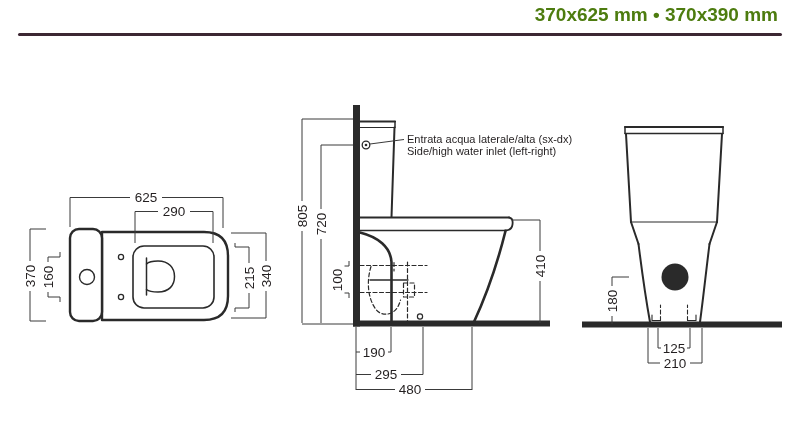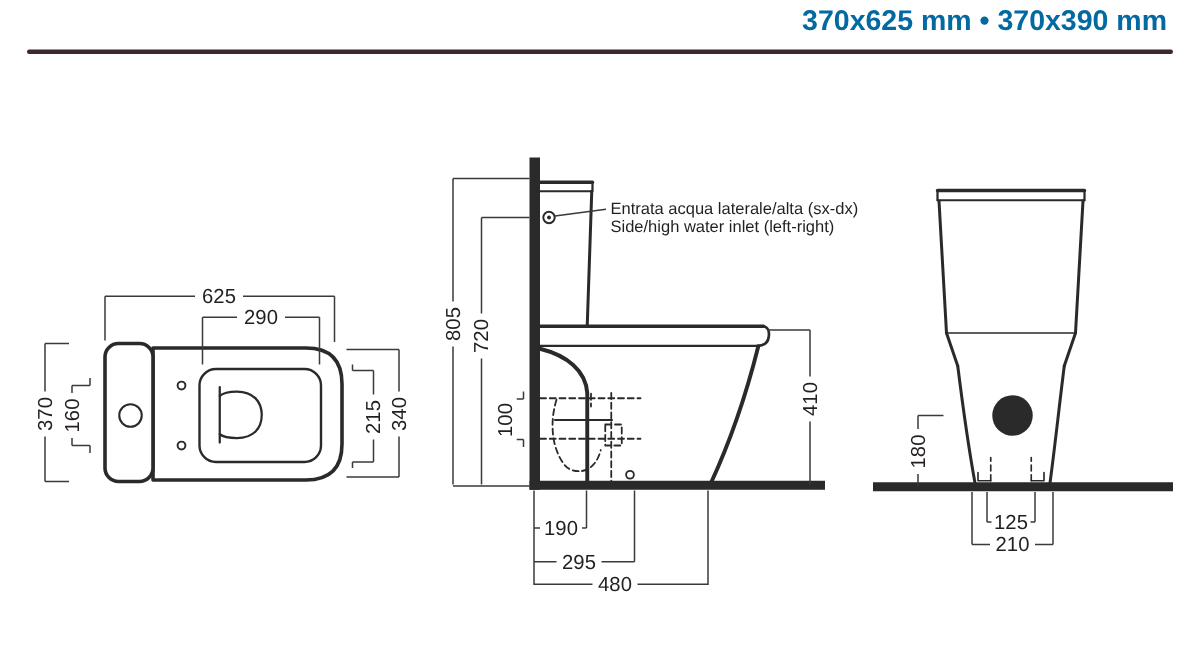--- a/index.html
+++ b/index.html
@@ -1,19 +1,19 @@
 <!DOCTYPE html>
 <html><head>
 <meta charset="utf-8">
 <style>
   html,body{margin:0;padding:0;background:#ffffff;}
   .page{position:relative;width:800px;height:435px;background:#ffffff;overflow:hidden;
         font-family:"Liberation Sans",sans-serif;}
   .title{position:absolute;top:4px;right:22px;font-size:19px;font-weight:700;
-         color:#0369a1;letter-spacing:0px;}
+         color:#4d7c0f;letter-spacing:0px;}
   .rule{position:absolute;top:33px;left:18px;width:764px;height:3px;background:#3c2733;border-radius:2px;}
   svg{position:absolute;top:0;left:0;}
   svg *{vector-effect:none;}
   .ink{stroke:#2a2a2a;fill:none;stroke-linecap:round;stroke-linejoin:round;}
   .fillw{fill:#ffffff;}
   .thick{stroke-linecap:butt;}
   .s26{stroke-width:2.6;} .s24{stroke-width:2.4;} .s22{stroke-width:2.2;}
   .s2{stroke-width:2;} .s18{stroke-width:1.8;} .s16{stroke-width:1.6;}
   .s15{stroke-width:1.5;} .s14{stroke-width:1.4;} .s13{stroke-width:1.3;}
   .s12{stroke-width:1.2;} .s11{stroke-width:1.1;}

